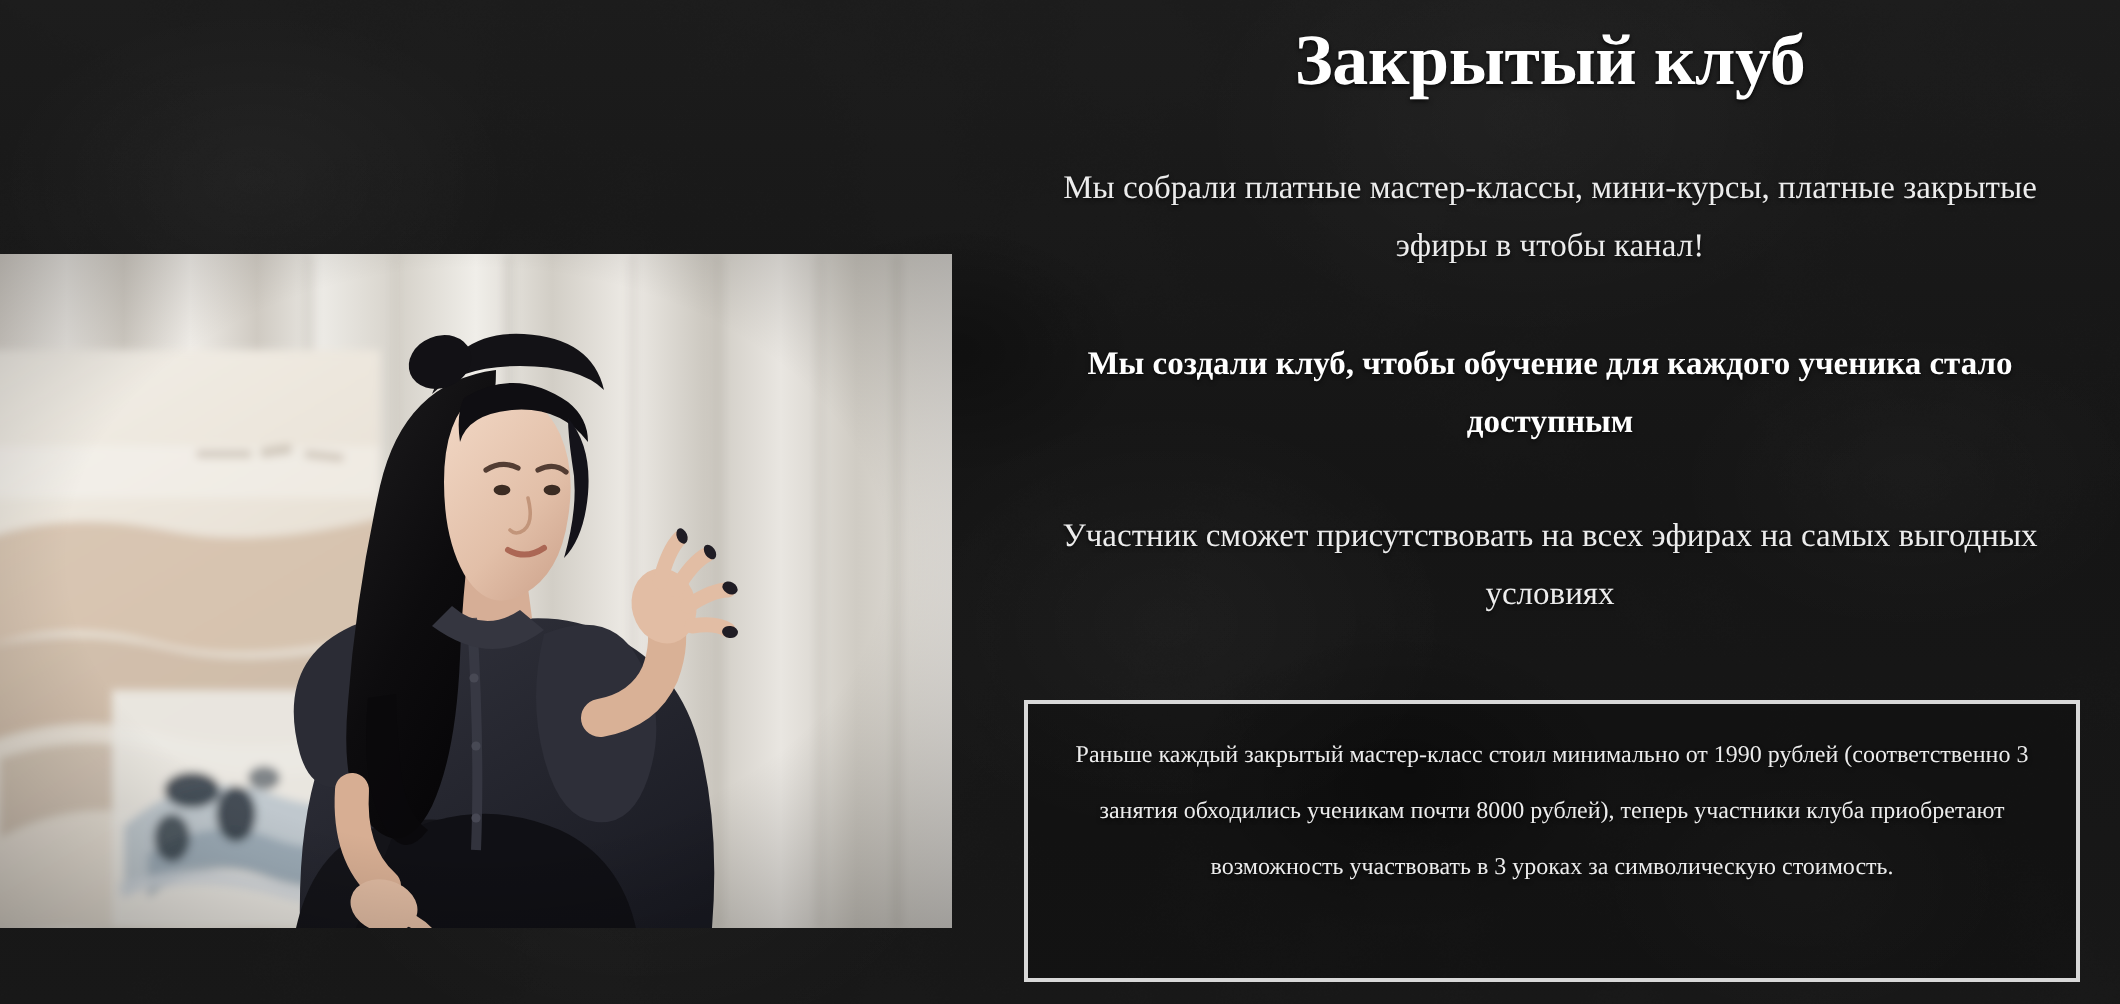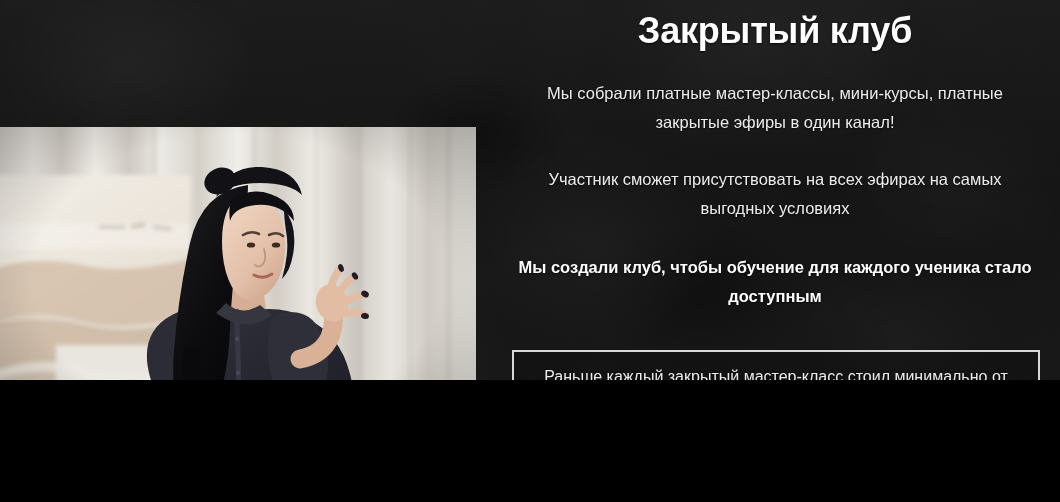--- a/index.html
+++ b/index.html
@@ -5,24 +5,24 @@
 <style>
   html, body {
     margin: 0;
     padding: 0;
     background: #000;
   }
 
   #page {
     position: relative;
     width: 1060px;
-    height: 380px;
+    height: 502px;
     overflow: hidden;
     background-color: #737373;
-    font-family: Liberation Sans, sans-serif;
+    font-family: Liberation Serif, serif;
     -webkit-font-smoothing: antialiased;
   }
 
   
   #bg-texture {
     position: absolute;
     inset: 0;
     background-color: #171717;
     background-image:
       radial-gradient(ellipse 180px 120px at 12% 18%, rgba(255,255,255,0.035), rgba(0,0,0,0) 72%),
@@ -100,21 +100,21 @@
     top: 350px;
     width: 528px;
     height: 141px;
     box-sizing: border-box;
     border: 2px solid #d8d8d8;
     padding: 11px 14px 0 14px;
     background: rgba(0,0,0,0.18);
   }
   .callout-text {
     margin: 0;
-    font-size: 16px;
+    font-size: 12px;
     line-height: 28px;
     color: #ececec;
     text-shadow: 0 1px 2px rgba(0,0,0,0.6);
   }
 </style>
 </head>
 <body>
 
 <div id="page">
 
@@ -297,24 +297,24 @@
       <rect width="476" height="337" fill="url(#vig)"></rect>
     </svg>
   </div>
 
   <div id="content">
 
     <h1 class="title">
       <span>Закрытый клуб</span><br>
     </h1>
 
-    <p class="para first">Мы собрали платные мастер-классы, мини-курсы, платные закрытые эфиры в один канал!</p>
+    <p class="para first">Мы собрали платные мастер-классы, мини-курсы, платные закрытые эфиры в чтобы канал!</p>
+
+    <p class="para bold">Мы создали клуб, чтобы обучение для каждого ученика стало доступным</p>
 
     <p class="para second">Участник сможет присутствовать на всех эфирах на самых выгодных условиях</p>
-
-    <p class="para bold">Мы создали клуб, чтобы обучение для каждого ученика стало доступным</p>
 
     <div class="callout">
       <p class="callout-text">Раньше каждый закрытый мастер-класс стоил минимально от 1990 рублей (соответственно 3 занятия обходились ученикам почти 8000 рублей), теперь участники клуба приобретают возможность участвовать в 3 уроках за символическую стоимость.</p>
     </div>
 
   </div>
 </div>
 
 </body></html>

